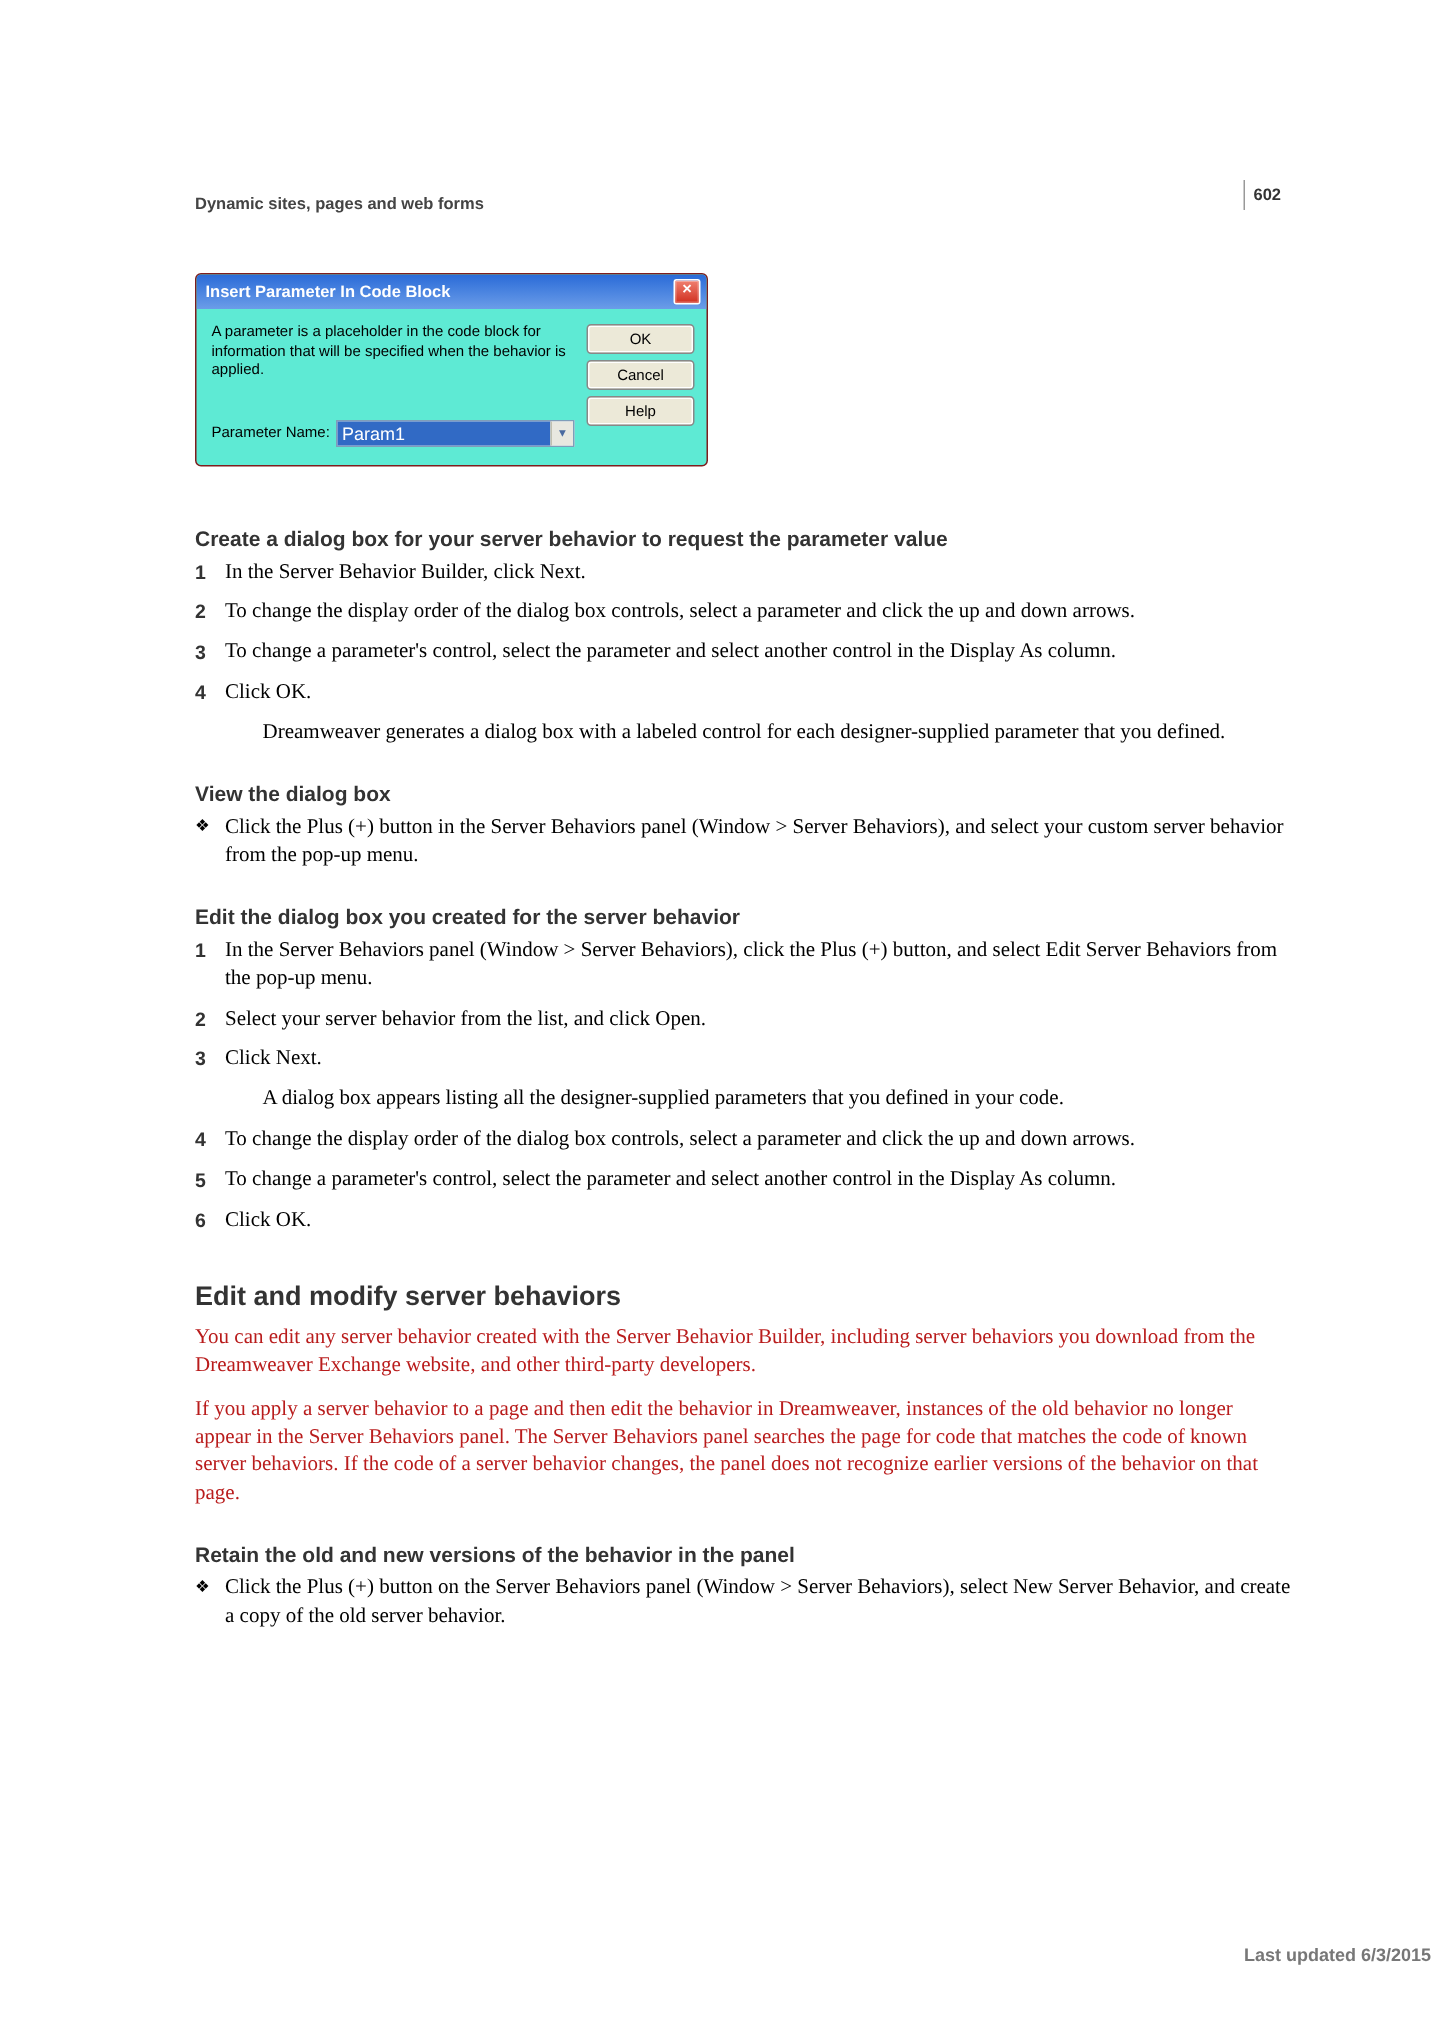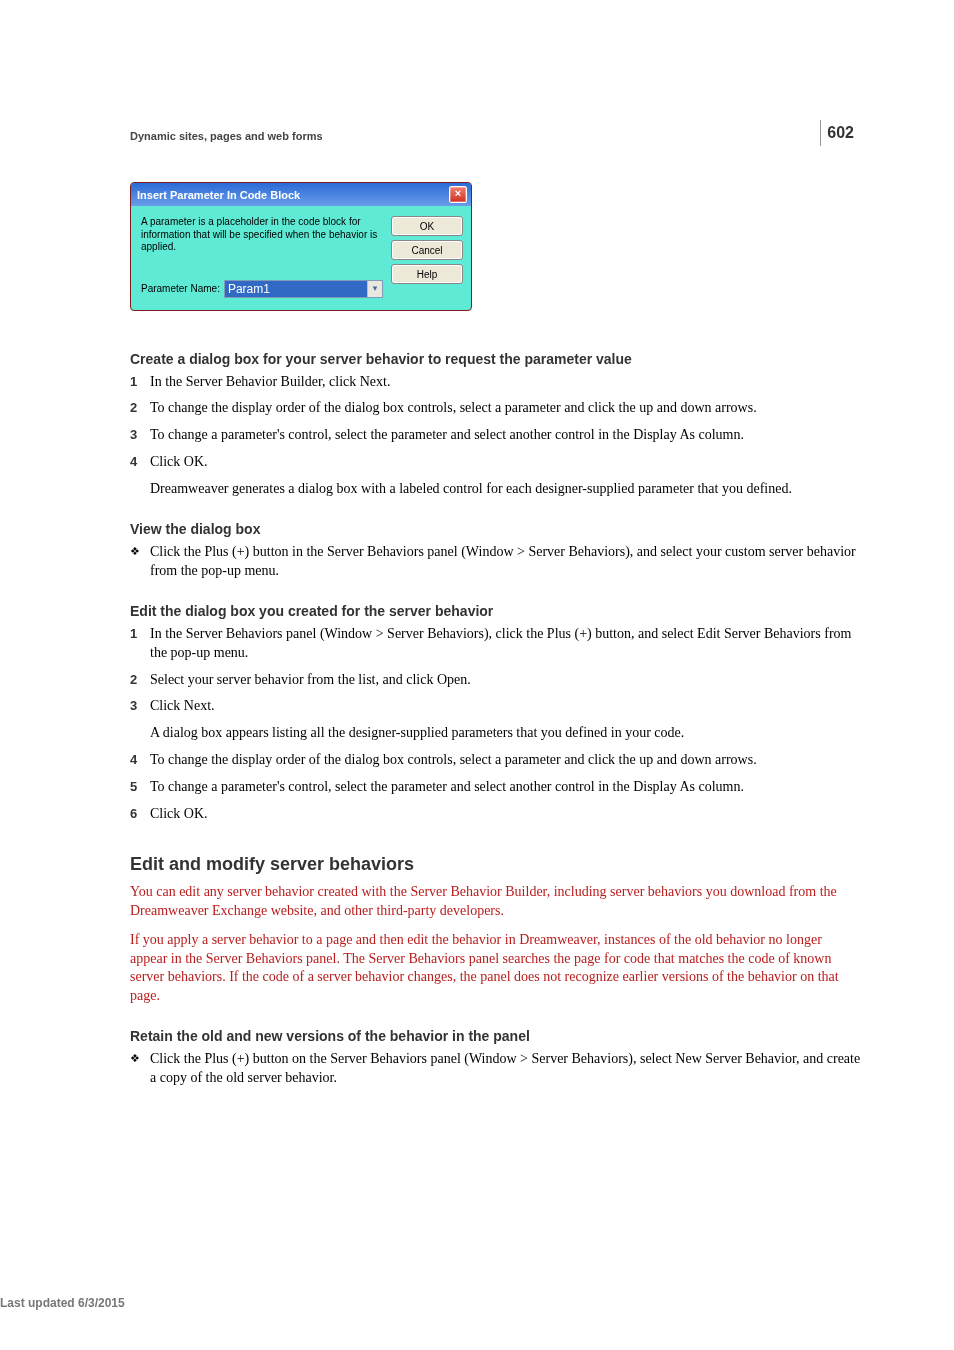--- a/index.html
+++ b/index.html
@@ -15,21 +15,21 @@
   .page {
     padding: 130px 92px 0 130px;
     position: relative;
   }
   .pagenum {
     position: absolute;
     top: 120px;
     right: 100px;
     font-family: "Myriad Pro", Arial, sans-serif;
     font-weight: bold;
-    font-size: 16px;
+    font-size: 11px;
     border-left: 1.5px solid #999;
     padding-left: 6px;
     padding-top: 4px;
     padding-bottom: 4px;
     color: #333;
   }
   .breadcrumb {
     font-family: "Myriad Pro", Arial, sans-serif;
     font-weight: bold;
     font-size: 11px;
@@ -160,20 +160,21 @@
     position: absolute;
     left: 0;
     font-family: "Myriad Pro", Arial, sans-serif;
     font-weight: bold;
     font-size: 13px;
     color: #333;
   }
   ol > li .sub {
     display: block;
     margin-top: 8px;
+    margin-left: 25px;
   }
   .bullet {
     position: relative;
     padding-left: 20px;
     font-size: 14px;
     line-height: 1.35;
     margin-bottom: 10px;
   }
   .bullet::before {
     content: "❖";
@@ -181,21 +182,21 @@
     left: 0;
     top: 1px;
     font-size: 11px;
     color: #000;
   }
   .footer {
     position: absolute;
     bottom: 40px;
     left: 0;
     width: 954px;
-    text-align: left;
+    text-align: right;
     font-family: "Myriad Pro", Arial, sans-serif;
     font-weight: bold;
     font-size: 12px;
     color: #777;
   }
 </style>
 </head>
 <body>
 
 <div class="pagenum">602</div>

